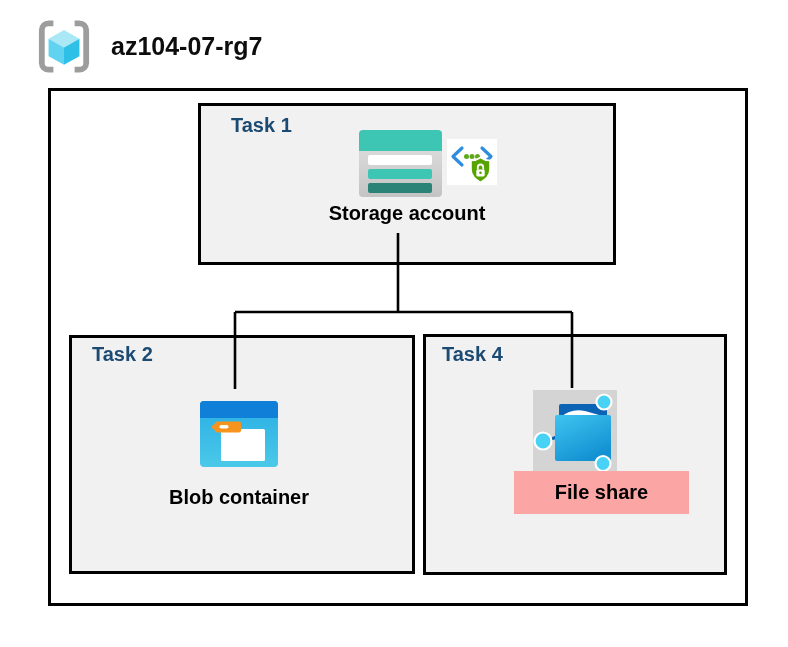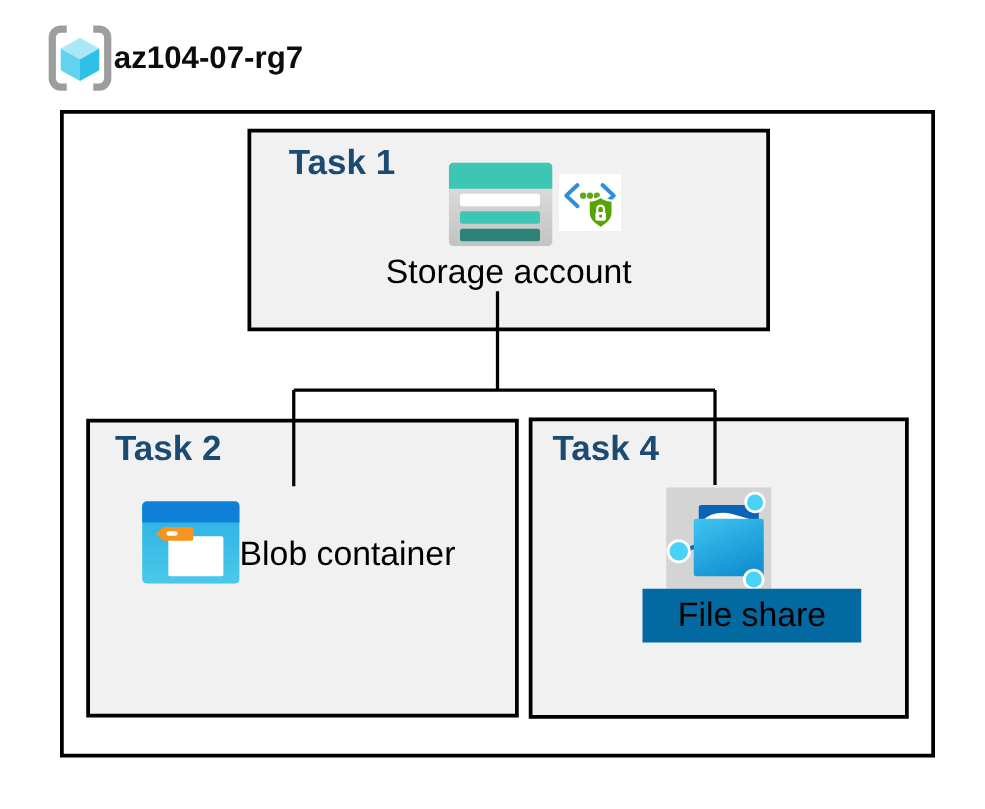--- a/index.html
+++ b/index.html
@@ -1,48 +1,48 @@
 <!DOCTYPE html>
 <html><head>
 <meta charset="utf-8">
 <style>
   html,body{margin:0;padding:0;background:#fff;}
   .canvas{
     position:relative;width:788px;height:647px;background:#fff;
     font-family:"Liberation Sans",sans-serif;overflow:hidden;
   }
-  .rg-header{position:absolute;left:37px;top:18px;display:flex;align-items:center;}
+  .rg-header{position:absolute;left:37px;top:18px;display:flex;align-items:center;gap:20px;}
   .rg-icon{width:54px;height:57px;display:block;}
   .rg-icon svg{width:100%;height:100%;display:block;}
   .rg-title{font-size:25px;font-weight:bold;color:#0d0d0d;}
   .outer-box{
     position:absolute;left:48px;top:88px;width:700px;height:518px;
     border:3px solid #000;box-sizing:border-box;background:#fff;
   }
   .task-box{
     position:absolute;background:#f1f1f1;border:3px solid #000;box-sizing:border-box;
   }
   .task1{left:198px;top:103px;width:418px;height:162px;}
   .task2{left:69px;top:335px;width:346px;height:239px;}
   .task3{left:423px;top:334px;width:304px;height:241px;}
-  .task-label{position:absolute;font-size:28px;font-weight:bold;color:#1b4a73;white-space:nowrap;}
+  .task-label{position:absolute;font-size:20px;font-weight:bold;color:#1b4a73;white-space:nowrap;}
   .t1-label{left:30px;top:8px;}
   .t2-label{left:20px;top:5px;}
   .t3-label{left:16px;top:6px;}
-  .item-label{font-size:27px;font-weight:normal;color:#000;white-space:nowrap;}
+  .item-label{font-size:20px;font-weight:bold;color:#000;white-space:nowrap;}
   .storage-icon{position:absolute;left:158px;top:24px;width:83px;height:67px;}
   .api-icon{position:absolute;left:246px;top:33px;width:50px;height:46px;}
   .storage-label{position:absolute;left:0;top:96px;width:100%;text-align:center;}
   .blob-group{position:absolute;left:167px;top:63px;transform:translateX(-50%);
-    display:flex;flex-direction:row;align-items:center;}
+    display:flex;flex-direction:column;align-items:center;}
   .blob-icon{width:78px;height:66px;}
   .blob-group .item-label{margin-top:19px;}
   .fs-icon-bg{position:absolute;left:107px;top:53px;width:84px;height:81px;background:#d4d4d4;}
   .fs-icon-bg svg{width:100%;height:100%;display:block;}
-  .fs-label-bg{position:absolute;left:88px;top:134px;width:175px;height:43px;background:#0369a1;
+  .fs-label-bg{position:absolute;left:88px;top:134px;width:175px;height:43px;background:#fca5a5;
     display:flex;align-items:center;justify-content:center;}
   .connectors{position:absolute;left:0;top:0;width:788px;height:647px;pointer-events:none;}
   svg{display:block;}
 </style>
 </head>
 <body>
 
 <div class="canvas">
 
   <div class="rg-header">

